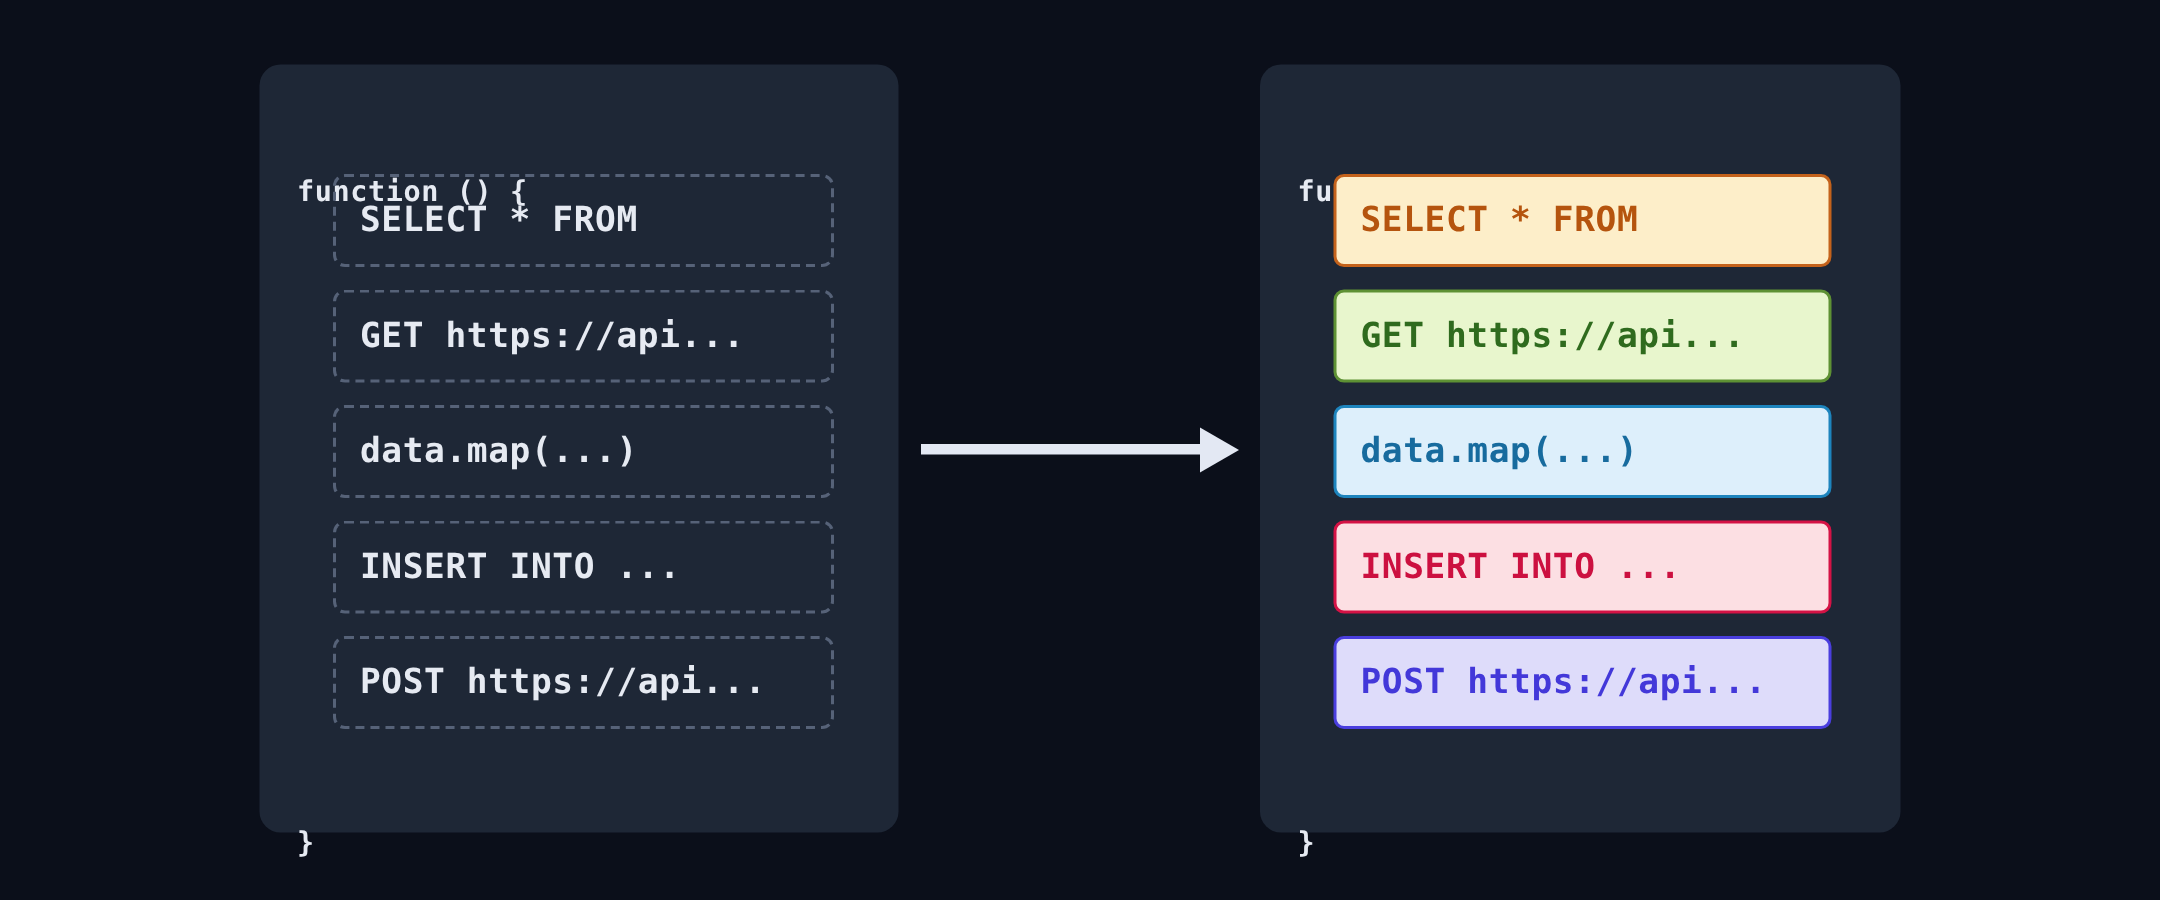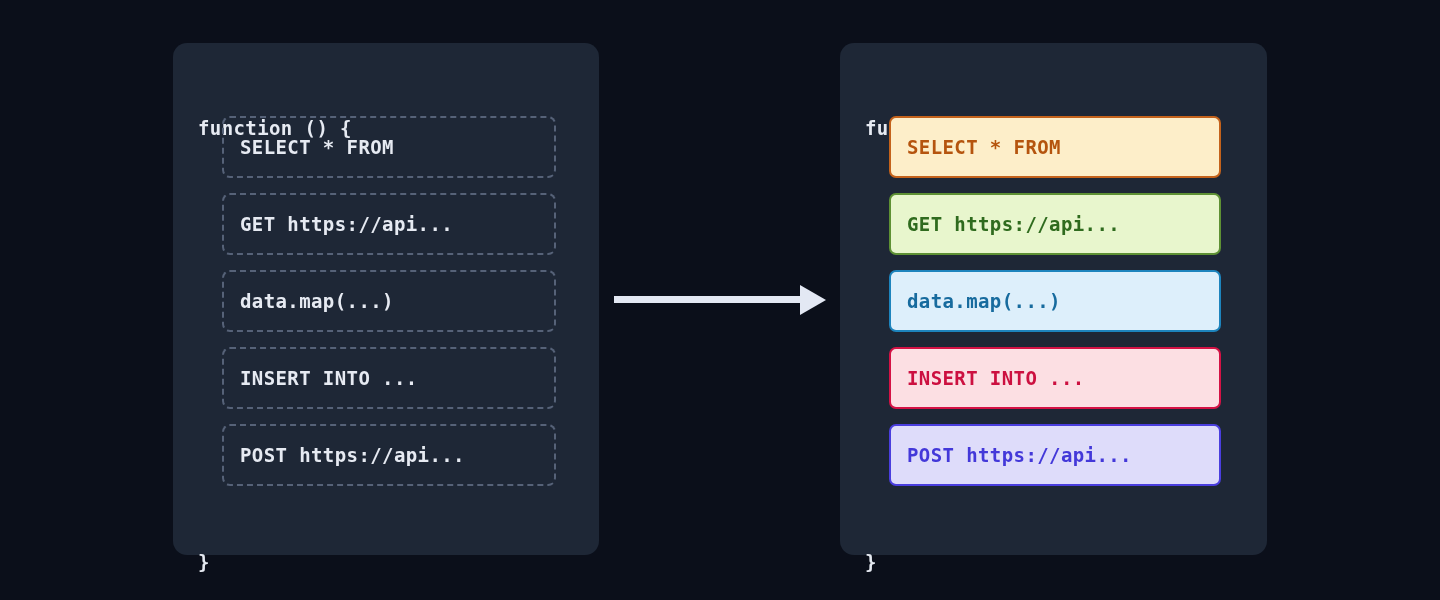--- a/index.html
+++ b/index.html
@@ -64,21 +64,21 @@
   }
   #stack-before { gap: 15px; width: 334px; }
   #stack-after  { gap: 15px; width: 332px; }
 
   .stmt {
     box-sizing: border-box;
     height: 62px;
     display: flex;
     align-items: center;
     padding-left: 16px;
-    font-size: 19px;
+    font-size: 23px;
     font-weight: 700;
     letter-spacing: 0.4px;
     white-space: pre;
     font-family: "DejaVu Sans Mono", "Liberation Mono", monospace;
   }
 
   
   .stmt.plain {
     border: 2px dashed #566278;
     border-radius: 8px;

